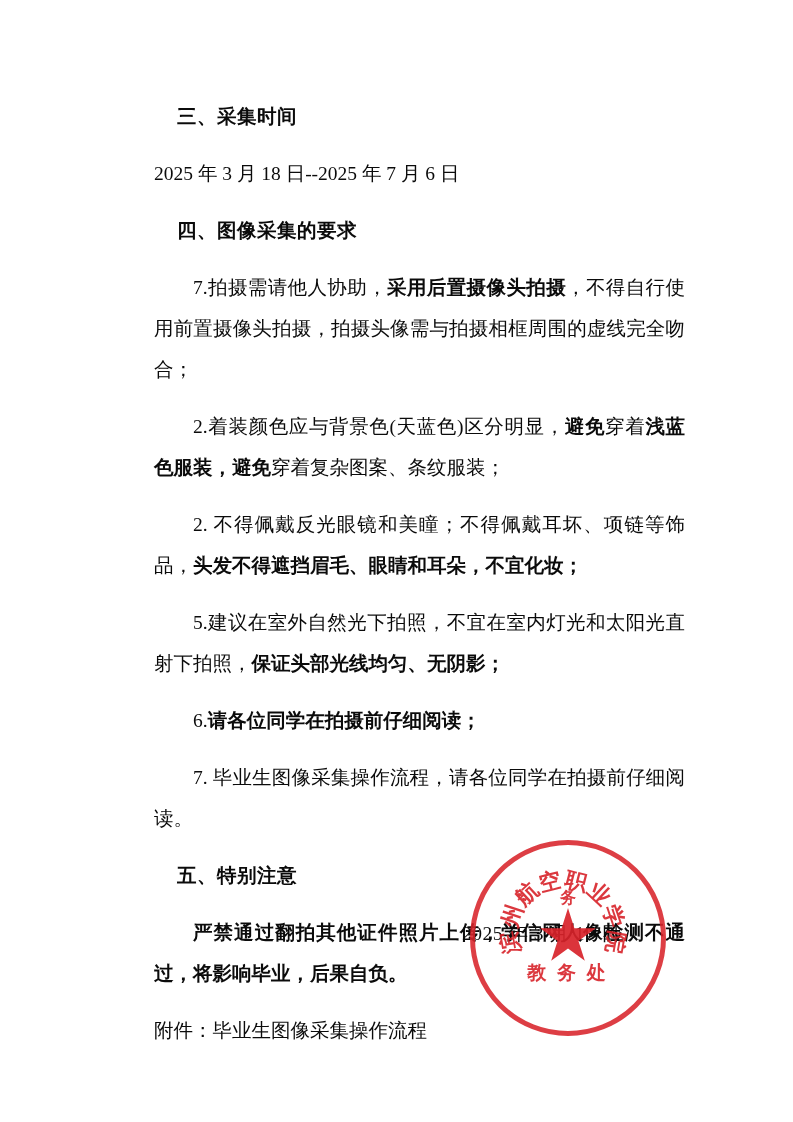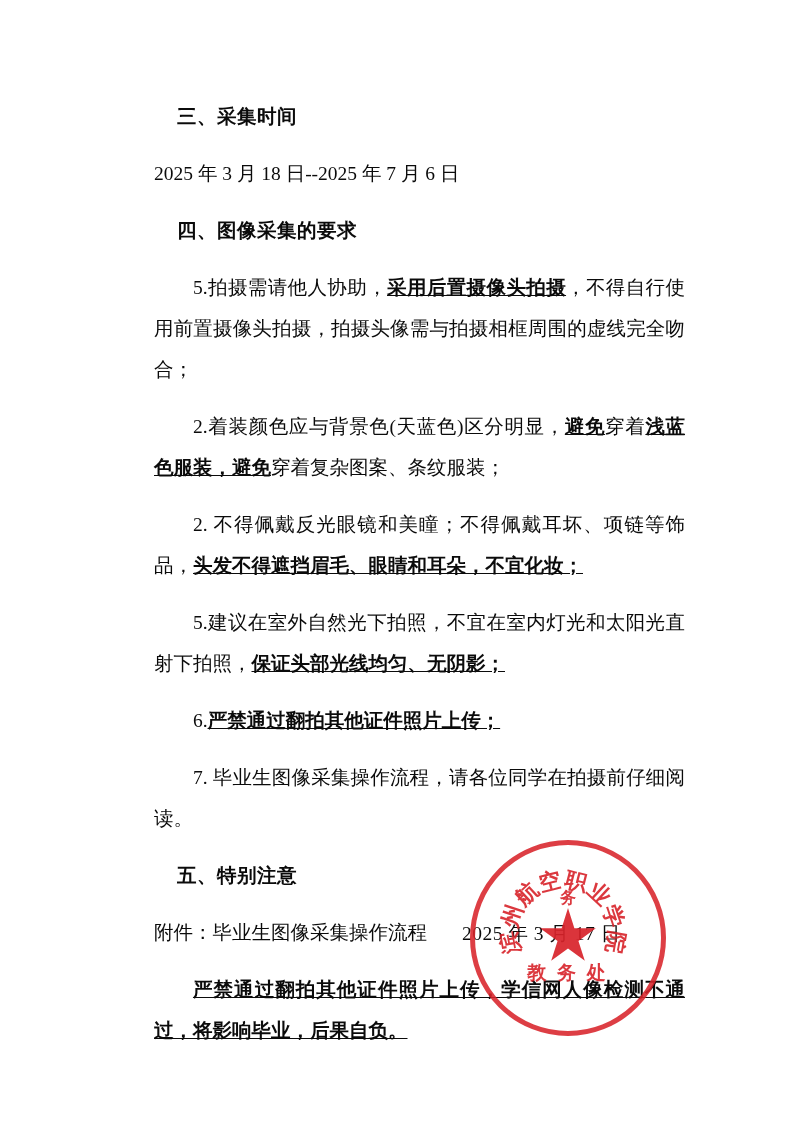--- a/index.html
+++ b/index.html
@@ -36,21 +36,20 @@
     margin: 16px;
     text-indent: 2em;
     text-align: justify;
     text-justify: inter-ideograph;
   }
   .p-line.noindent {
     text-indent: 0;
   }
   b, .b {
     font-weight: bold;
-    text-decoration: underline;
   }
   .date-line {
     position: absolute;
     left: 462px;
     top: 920px;
     font-size: 19.5px;
     letter-spacing: 0.5px;
     white-space: nowrap;
   }
   
@@ -129,38 +128,38 @@
 <div class="page">
 
   <div class="doc-body">
 
     <p class="h-line">三、采集时间</p>
 
     <p class="p-line noindent">2025 年 3 月 18 日--2025 年 7 月 6 日</p>
 
     <p class="h-line">四、图像采集的要求</p>
 
-    <p class="p-line"><span>5.拍摄需请他人协助，</span><b>采用后置摄像头拍摄</b><span>，不得自行使用前置摄像头拍摄，拍摄头像需与拍摄相框周围的虚线完全吻合；</span></p>
+    <p class="p-line"><span>7.拍摄需请他人协助，</span><b>采用后置摄像头拍摄</b><span>，不得自行使用前置摄像头拍摄，拍摄头像需与拍摄相框周围的虚线完全吻合；</span></p>
 
     <p class="p-line"><span>2.着装颜色应与背景色(天蓝色)区分明显，</span><b>避免</b><span>穿着</span><b>浅蓝色服装，避免</b><span>穿着复杂图案、条纹服装；</span></p>
 
 
     <p class="p-line"><span>2. 不得佩戴反光眼镜和美瞳；不得佩戴耳坏、项链等饰品，</span><b>头发不得遮挡眉毛、眼睛和耳朵，不宜化妆；</b></p>
 
     <p class="p-line"><span>5.建议在室外自然光下拍照，不宜在室内灯光和太阳光直射下拍照，</span><b>保证头部光线均匀、无阴影；</b></p>
 
-    <p class="p-line"><span>6.</span><b>严禁通过翻拍其他证件照片上传；</b></p>
+    <p class="p-line"><span>6.</span><b>请各位同学在拍摄前仔细阅读；</b></p>
 
     <p class="p-line"><span>7. 毕业生图像采集操作流程，请各位同学在拍摄前仔细阅读。</span></p>
 
     <p class="h-line">五、特别注意</p>
 
+    <p class="p-line"><b>严禁通过翻拍其他证件照片上传，学信网人像检测不通过，将影响毕业，后果自负。</b></p>
+
     <p class="p-line noindent">附件：毕业生图像采集操作流程</p>
-
-    <p class="p-line"><b>严禁通过翻拍其他证件照片上传，学信网人像检测不通过，将影响毕业，后果自负。</b></p>
 
   </div>
 
   <div class="date-line">2025 年 3 月 17 日</div>
 
   <div class="seal">
     <div class="seal-ring"></div>
     <div class="seal-arc">
         <span style="transform: rotate(-100deg) translate(-50%, -68px);">滨</span>
         <span style="transform: rotate(-71.4286deg) translate(-50%, -68px);">州</span>

